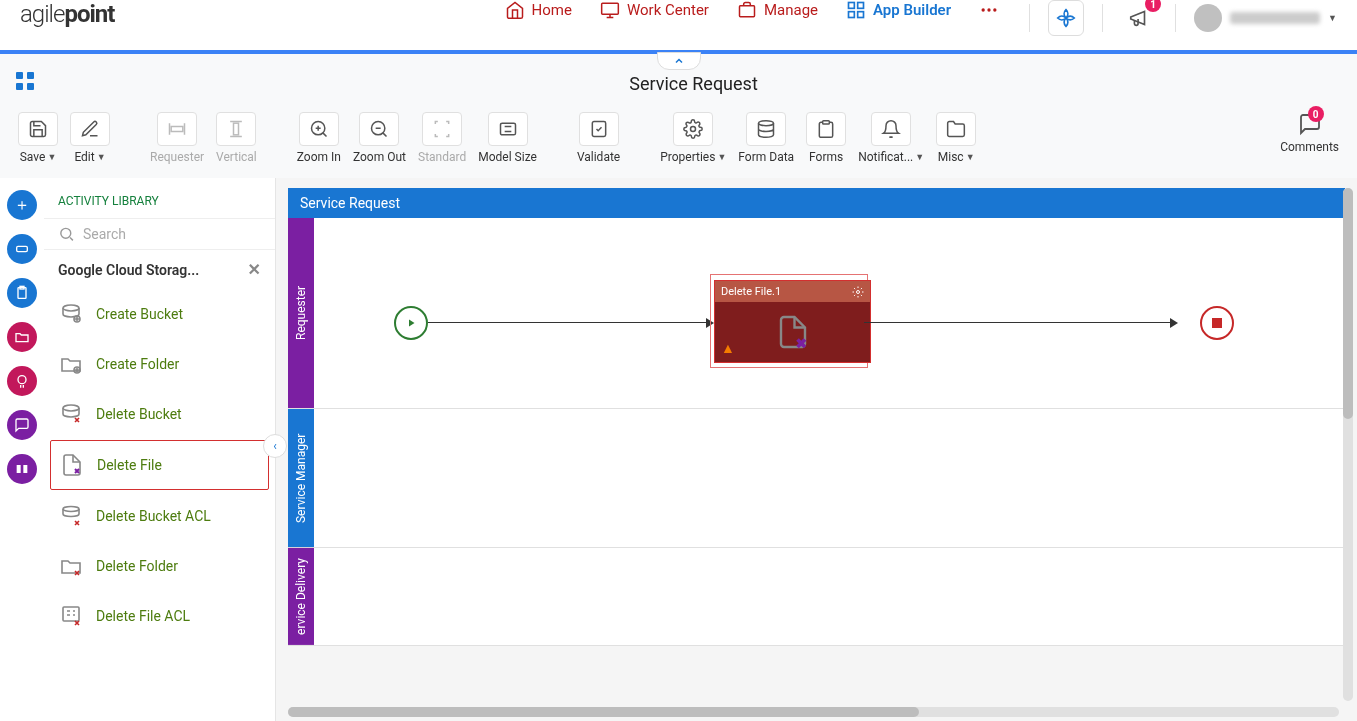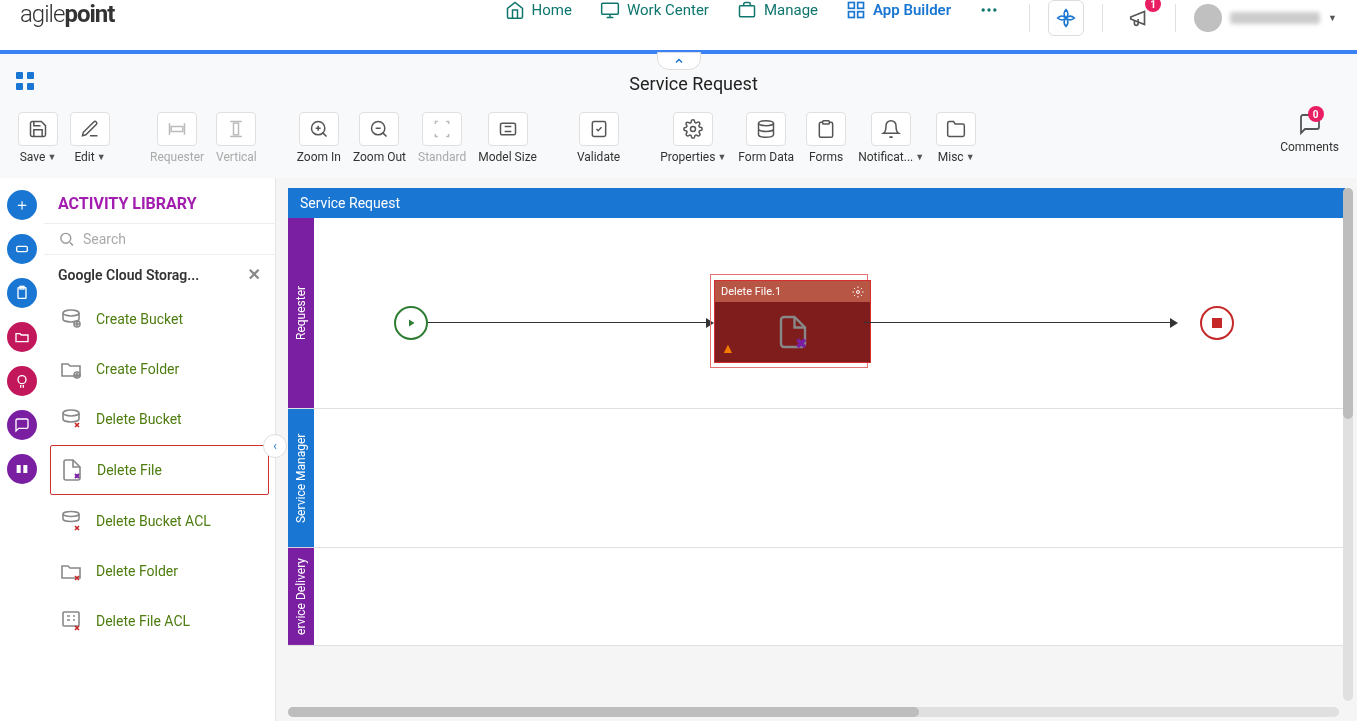--- a/index.html
+++ b/index.html
@@ -1,21 +1,21 @@
 <!DOCTYPE html>
 <html><head>
   <meta charset="utf-8">
   <style>
     *{margin:0;padding:0;box-sizing:border-box;font-family:-apple-system,BlinkMacSystemFont,"Segoe UI",Roboto,sans-serif}
     body{background:#fff;color:#333;overflow:hidden}
     .top-nav{display:flex;align-items:flex-start;height:54px;padding:0 20px;border-bottom:4px solid #3b82f6}
     .logo{font-size:24px;font-weight:300;letter-spacing:-1px}
     .logo .bold{font-weight:700}
     .nav-items{display:flex;align-items:center;margin-left:auto;gap:28px}
-    .nav-item{display:flex;align-items:center;gap:7px;color:#0f766e;font-size:15px;cursor:pointer}
+    .nav-item{display:flex;align-items:center;gap:7px;color:#b91c1c;font-size:15px;cursor:pointer}
     .nav-item.active{color:#1976d2;font-weight:600}
     .nav-icon{width:20px;height:20px}
     .nav-right{display:flex;align-items:center;gap:18px;margin-left:30px}
     .nav-sep{width:1px;height:28px;background:#e0e0e0}
     .icon-btn{width:36px;height:36px;display:flex;align-items:center;justify-content:center;border-radius:6px;cursor:pointer;position:relative}
     .icon-btn.bordered{border:1px solid #ddd}
     .badge{position:absolute;top:-4px;right:-4px;background:#e91e63;color:#fff;font-size:10px;font-weight:700;width:16px;height:16px;border-radius:50%;display:flex;align-items:center;justify-content:center}
     .user-area{display:flex;align-items:center;gap:8px;cursor:pointer}
     .avatar{width:28px;height:28px;border-radius:50%;background:#c0c0c0}
     .user-name{width:90px;height:12px;background:#ccc;border-radius:3px;filter:blur(2px)}
@@ -39,21 +39,21 @@
     .chev{font-size:9px;color:#555}
     .main{display:flex;height:calc(100vh - 178px);background:#f5f5f5}
     .side-rail{width:44px;background:#fff;display:flex;flex-direction:column;align-items:center;padding-top:12px;gap:14px}
     .rail-btn{width:30px;height:30px;border-radius:50%;display:flex;align-items:center;justify-content:center;cursor:pointer;color:#fff;font-size:16px}
     .rail-add{background:#1976d2}
     .rail-item{background:#1976d2}
     .rail-pink{background:#c2185b}
     .rail-purple{background:#7b1fa2}
     .sidebar{width:232px;background:#fff;border-right:1px solid #e5e5e5;display:flex;flex-direction:column;position:relative}
     .sidebar-toggle{position:absolute;right:-12px;top:256px;width:24px;height:24px;background:#fff;border:1px solid #ddd;border-radius:50%;display:flex;align-items:center;justify-content:center;cursor:pointer;color:#1976d2;font-size:12px;z-index:5}
-    .sidebar-header{padding:16px 14px 10px;font-size:16px;font-weight:700;color:#a21caf}
+    .sidebar-header{padding:16px 14px 10px;font-size:12px;font-weight:400;color:#15803d}
     .search-box{display:flex;align-items:center;padding:6px 14px;border-top:1px solid #eee;border-bottom:1px solid #eee;gap:8px}
     .search-box input{border:none;outline:none;font-size:14px;flex:1;color:#b91c1c}
     .search-box input::placeholder{color:#aaa}
     .category{display:flex;align-items:center;padding:10px 14px;font-size:14px;font-weight:600;color:#333}
     .category .close{margin-left:auto;color:#888;cursor:pointer;font-size:16px}
     .activity-list{overflow-y:auto;flex:1}
     .activity-item{display:flex;align-items:center;padding:12px 14px;gap:12px;cursor:pointer;font-size:14px;color:#4d7c0f}
     .activity-item.selected{border:1.5px solid #d32f2f;border-radius:2px;margin:1px 6px;padding:11px 8px}
     .act-icon{width:26px;height:26px;flex-shrink:0;display:flex;align-items:center;justify-content:center;color:#888}
     .canvas{flex:1;padding:10px 12px;overflow:auto;position:relative}

